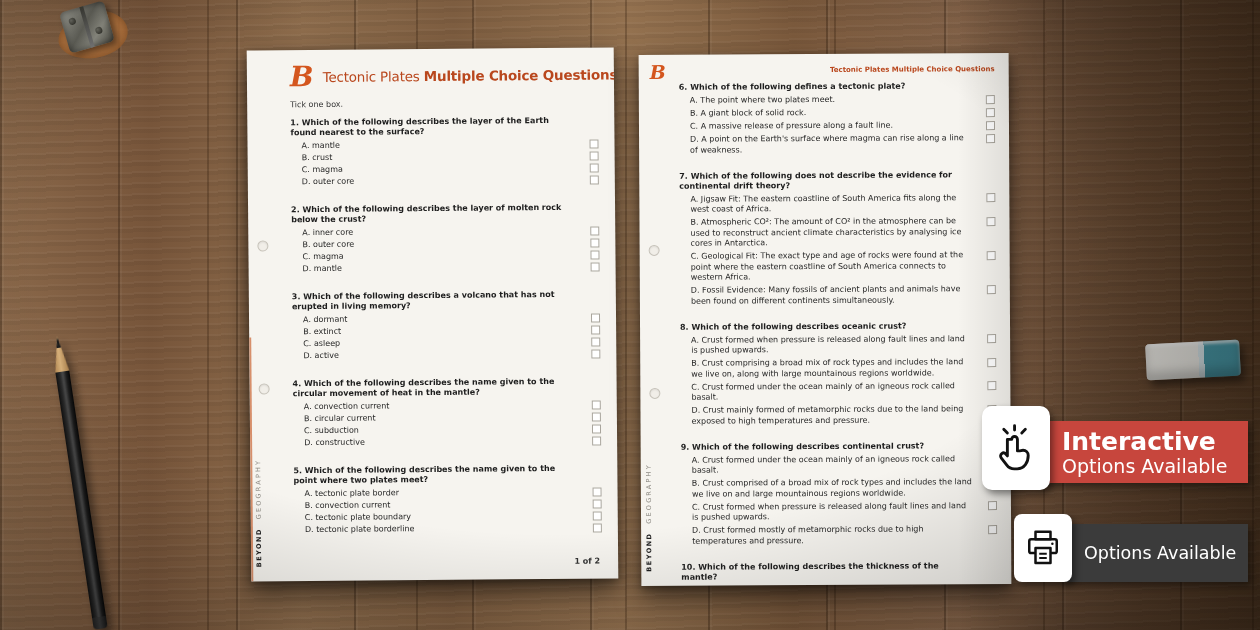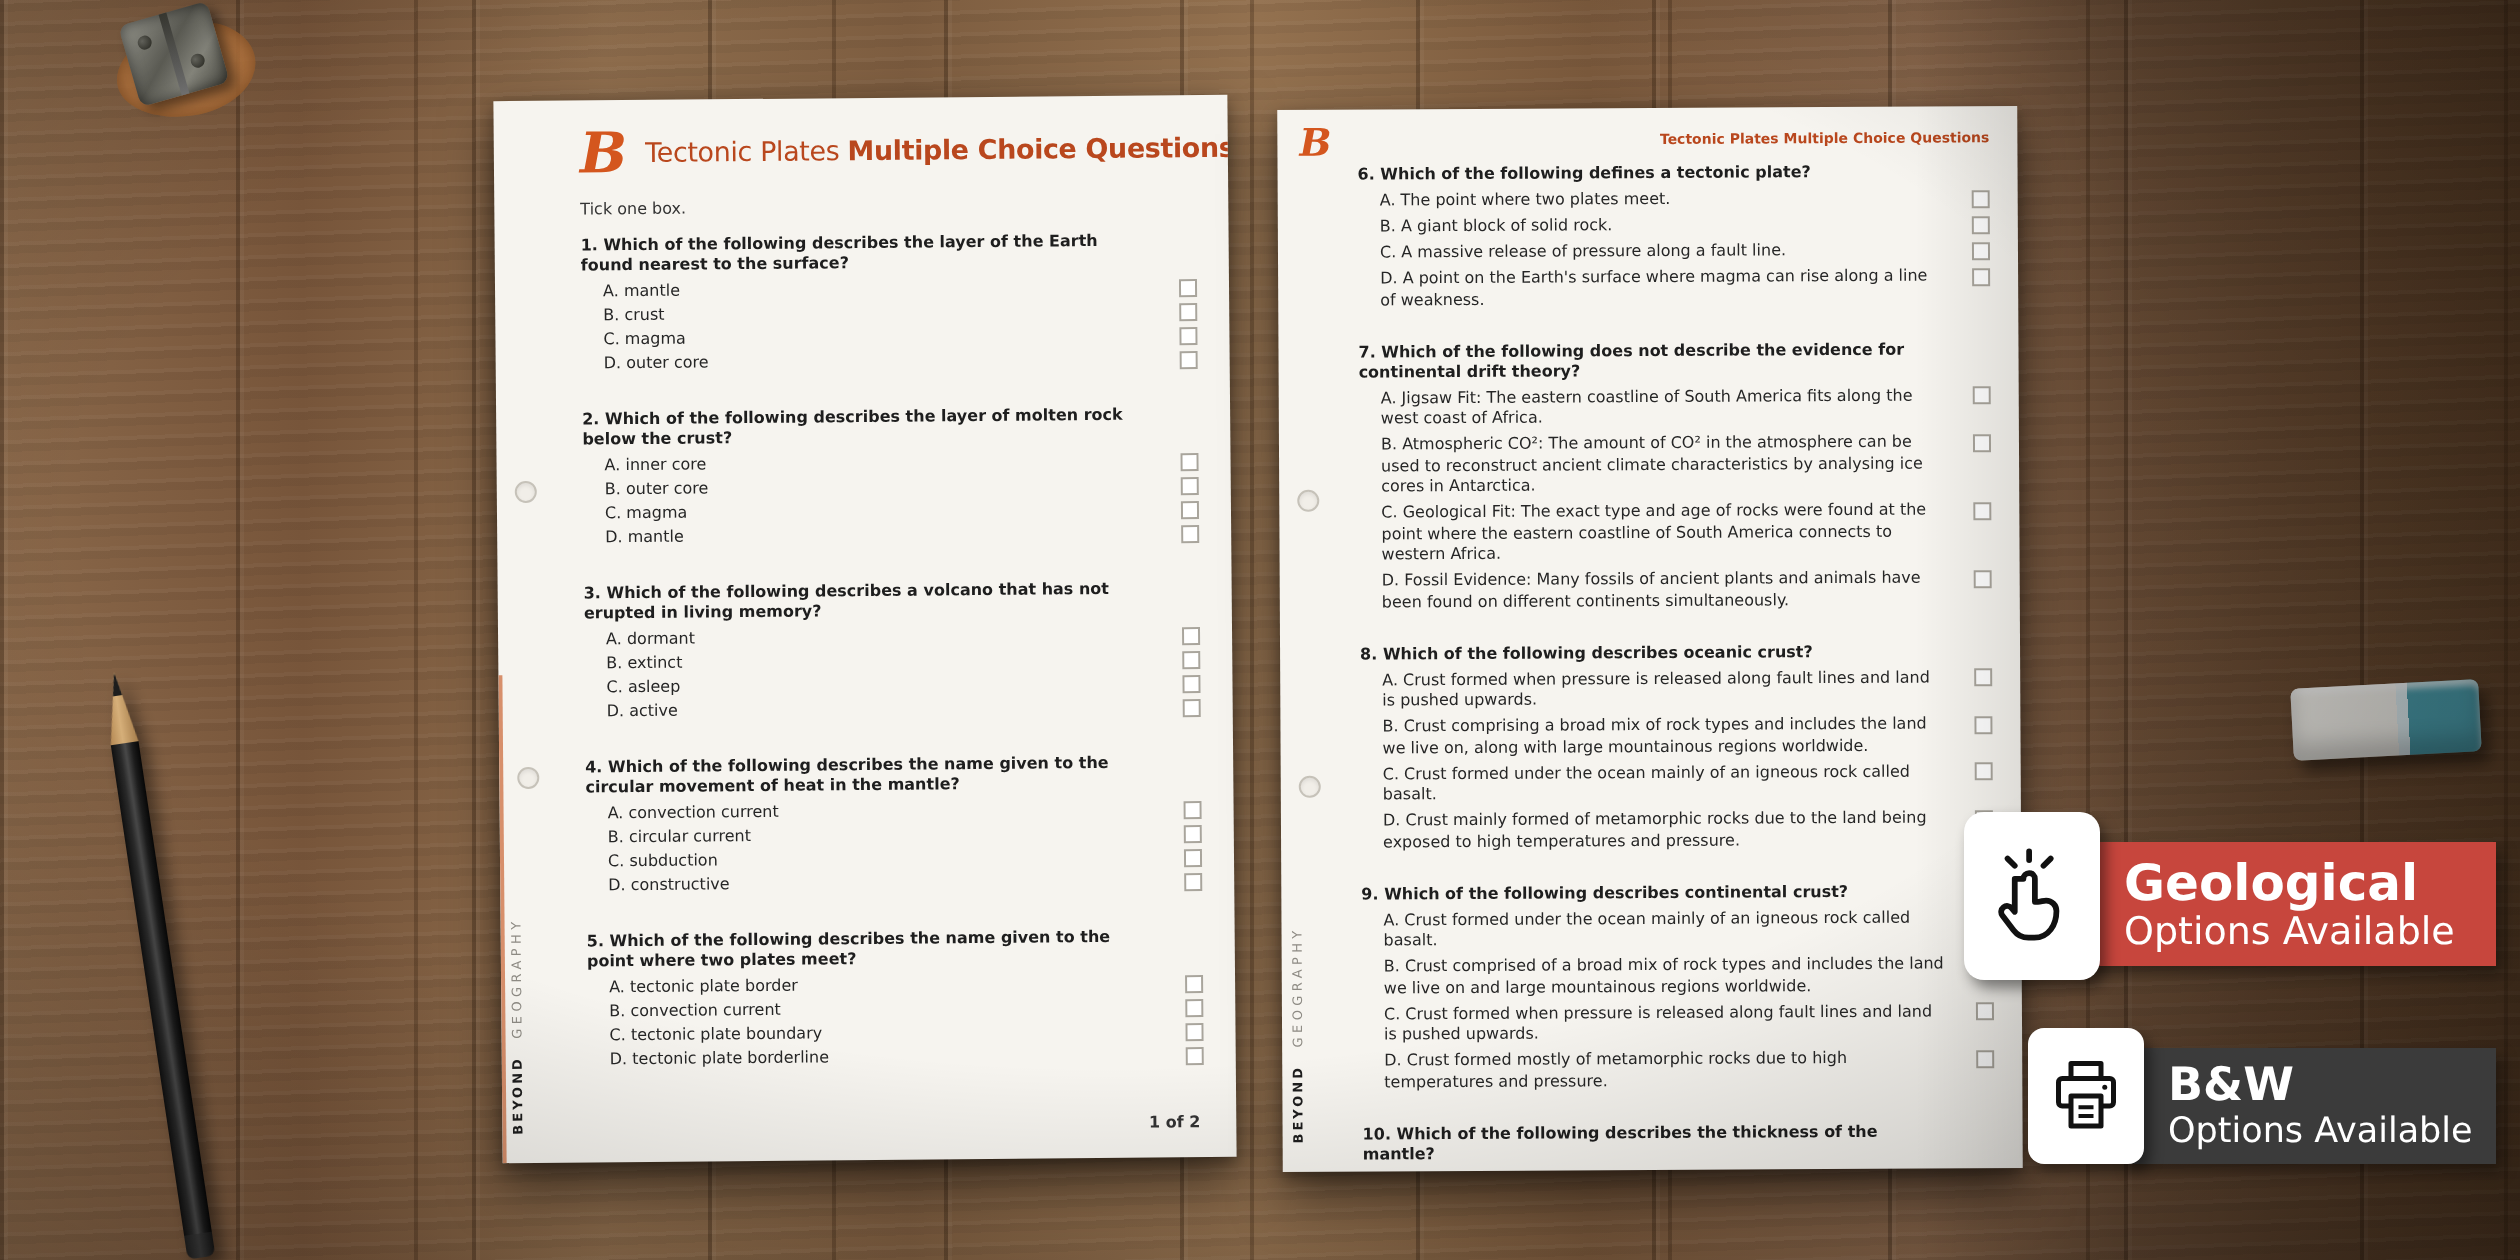--- a/index.html
+++ b/index.html
@@ -337,36 +337,35 @@
           </div>
         </div>
     </div>
     <div class="side-brand">
       <span class="brand-name">BEYOND</span><span class="brand-subject">GEOGRAPHY</span>
     </div>
   </div>
 
   <div class="badge badge-interactive">
     <div class="banner">
-      <div class="badge-title">Geological</div>
+      <div class="badge-title">Interactive</div>
       <div class="badge-sub">Options Available</div>
     </div>
     <div class="icon-box">
       <svg width="46" height="50" viewBox="0 0 32 34" fill="none" stroke="#111" stroke-width="2" stroke-linecap="round" stroke-linejoin="round">
         <path d="M15 4.5 V1.5"></path>
         <path d="M10 6.5 L7.5 4"></path>
         <path d="M20 6.5 L22.5 4"></path>
         <path d="M13 11a2 2 0 0 1 4 0v8h1.1c1 0 1.8-.4 2.8-.4 2 0 3.6 1.6 3.6 3.6 0 4.7-2.6 9.3-7.7 9.3h-2c-2.1 0-4-1-5.2-2.6l-3.9-5.1c-.7-.9-.5-2.2.4-2.9.9-.7 2.1-.5 2.8.3l1.1 1.3V11z" fill="#fff"></path>
       </svg>
     </div>
   </div>
 
   <div class="badge badge-bw">
     <div class="banner">
-      <div class="badge-title">B&amp;W</div>
       <div class="badge-sub">Options Available</div>
     </div>
     <div class="icon-box">
       <svg width="40" height="42" viewBox="0 0 32 32" fill="none" stroke="#111" stroke-width="2" stroke-linejoin="round">
         <rect x="10" y="3" width="12" height="6"></rect>
         <rect x="5" y="9" width="22" height="11" rx="1.5"></rect>
         <circle cx="23.5" cy="12.5" r="1" fill="#111" stroke="none"></circle>
         <rect x="10" y="16" width="12" height="12" fill="#fff"></rect>
         <path d="M13 20.5h6 M13 24h6" stroke-width="1.6"></path>
       </svg>

